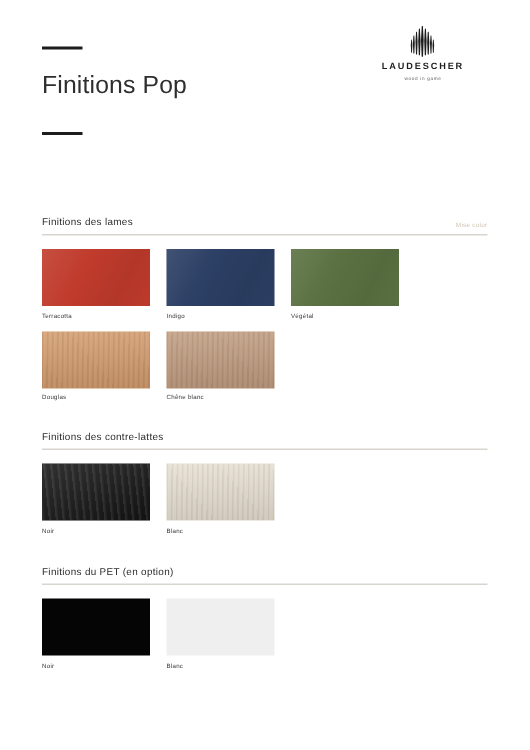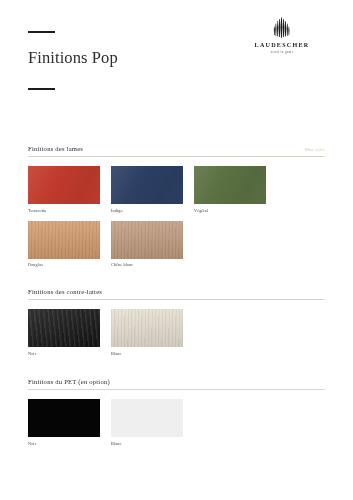--- a/index.html
+++ b/index.html
@@ -15,21 +15,20 @@
     color: #2b2b2b;
     position: relative;
   }
 
   .page {
     width: 346px;
     height: 500px;
     box-sizing: border-box;
     padding: 0 28px;
     position: relative;
-    font-family: Liberation Serif, serif;
   }
 
   
   .header {
     position: relative;
     height: 120px;
   }
   .rule-top {
     position: absolute;
     left: 0;

